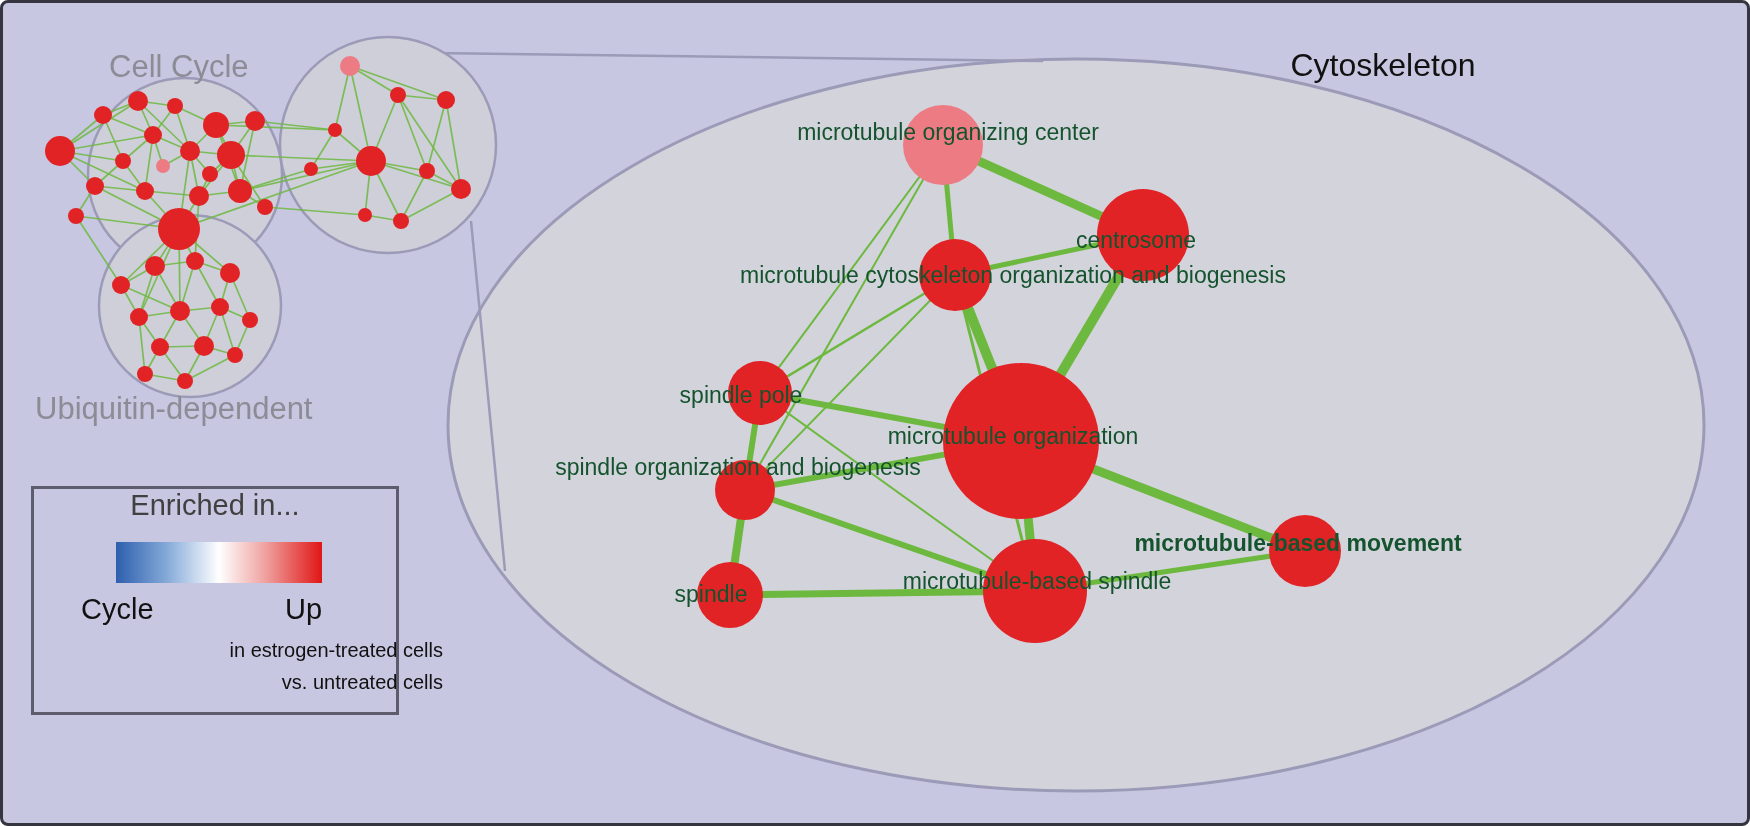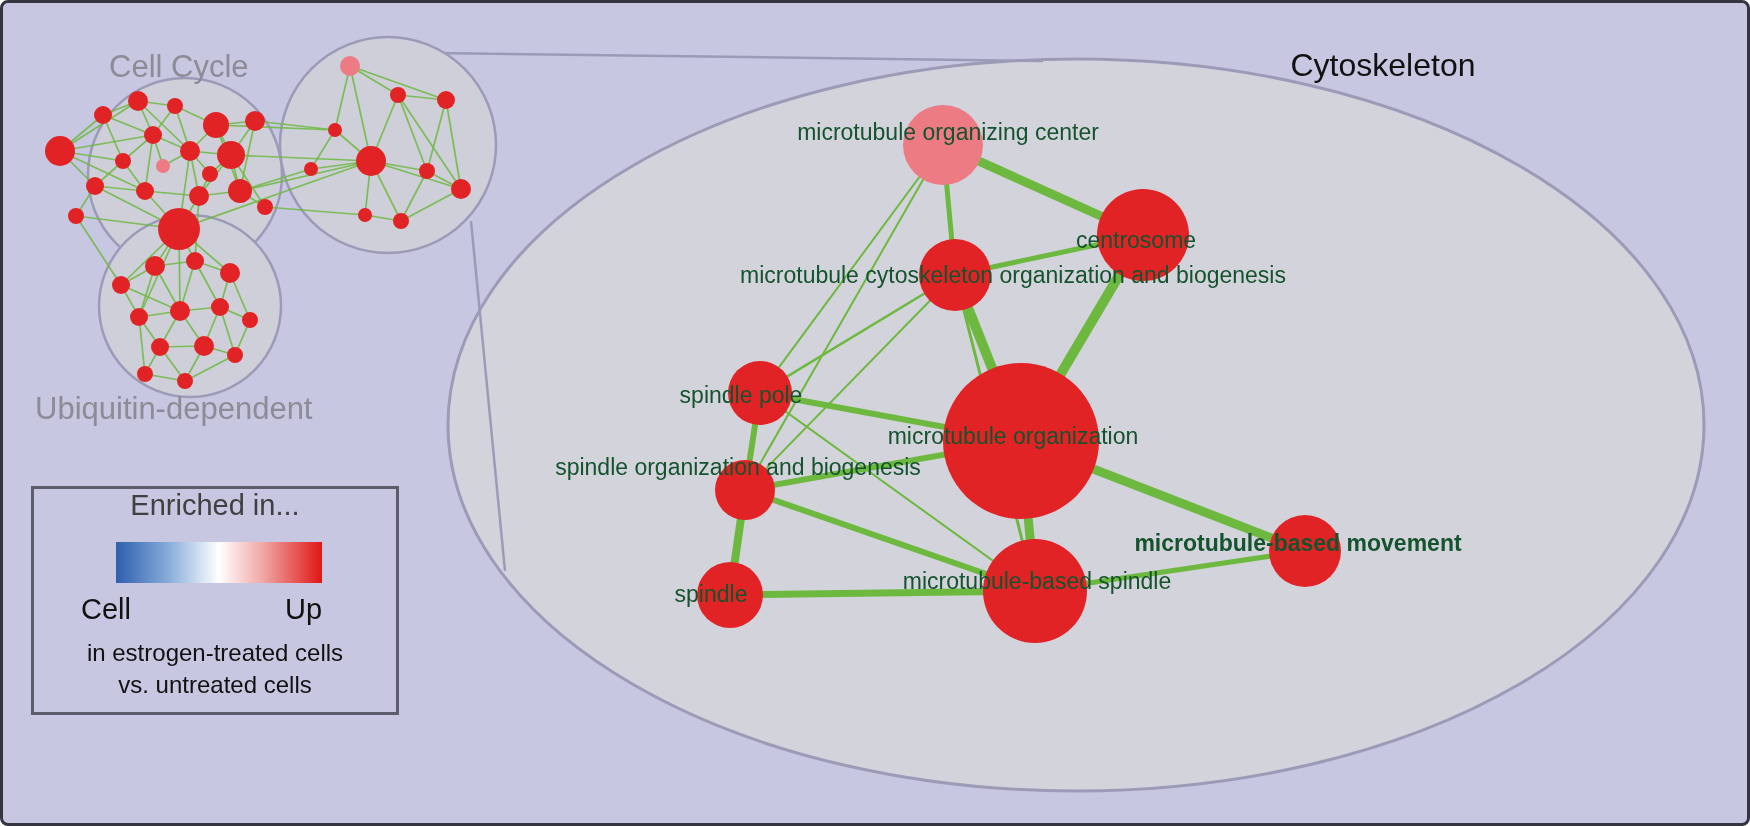--- a/index.html
+++ b/index.html
@@ -12,21 +12,21 @@
   .cc-label{left:106px;top:46px;font-size:31px;}
   .ub-label{left:32px;top:386px;font-size:31px;line-height:39px;}
   .mt-title{left:1240px;top:42px;width:280px;text-align:center;font-size:32px;line-height:40px;}
   .node-label{position:absolute;transform:translate(-50%,-50%);white-space:nowrap;font-size:23px;color:#14532d;}
   .legend{position:absolute;left:28px;top:483px;width:368px;height:229px;border:3px solid #5c5c6c;box-sizing:border-box;}
   .legend-title{text-align:center;font-size:29px;color:#404040;}
   .legend-bar{position:absolute;left:82px;top:53px;width:206px;height:41px;}
   .legend-words{position:absolute;top:104px;left:0;width:100%;height:34px;font-size:29px;color:#111;}
   .legend-down{position:absolute;left:47px;}
   .legend-up{position:absolute;left:251px;}
-  .legend-sub{position:absolute;left:0;width:100%;text-align:center;font-size:24px;color:#111;}
+  .legend-sub{position:absolute;left:0;width:100%;text-align:right;font-size:20px;color:#111;padding-left:47px;}
   .sub1{top:150px;}
   .sub2{top:182px;}
 </style>
 </head>
 <body>
 
 <div class="figure">
   <svg id="net-svg" width="1750" height="826" viewBox="0 0 1750 826">
       <ellipse cx="1073" cy="422" rx="628" ry="366" fill="#d3d3dc" stroke="#9b9bb8" stroke-width="3"></ellipse>
       <line x1="430" y1="50" x2="1040" y2="58" stroke="#9b9bb8" stroke-width="2.5"></line>
@@ -236,19 +236,19 @@
       <div class="node-label" style="left: 735px; top: 464px;">spindle organization and biogenesis</div>
       <div class="node-label" style="left: 708px; top: 591px;">spindle</div>
       <div class="node-label" style="left: 1034px; top: 578px;">microtubule-based spindle</div>
       <div class="node-label" style="left: 1295px; top: 540px; font-weight: bold;">microtubule-based movement</div>
     </div>
 
   <div class="legend">
     <div class="legend-title">Enriched in...</div>
     <div class="legend-bar" style="background: linear-gradient(to right, rgb(46, 95, 174) 0%, rgb(134, 171, 217) 25%, rgb(255, 255, 255) 50%, rgb(239, 164, 162) 72%, rgb(224, 22, 22) 100%);"></div>
     <div class="legend-words">
-      <span class="legend-down">Cell</span>
+      <span class="legend-down">Cycle</span>
       <span class="legend-up">Up</span>
     </div>
     <div class="legend-sub sub1">in estrogen-treated cells</div>
     <div class="legend-sub sub2">vs. untreated cells</div>
   </div>
 </div>
 
 </body></html>

